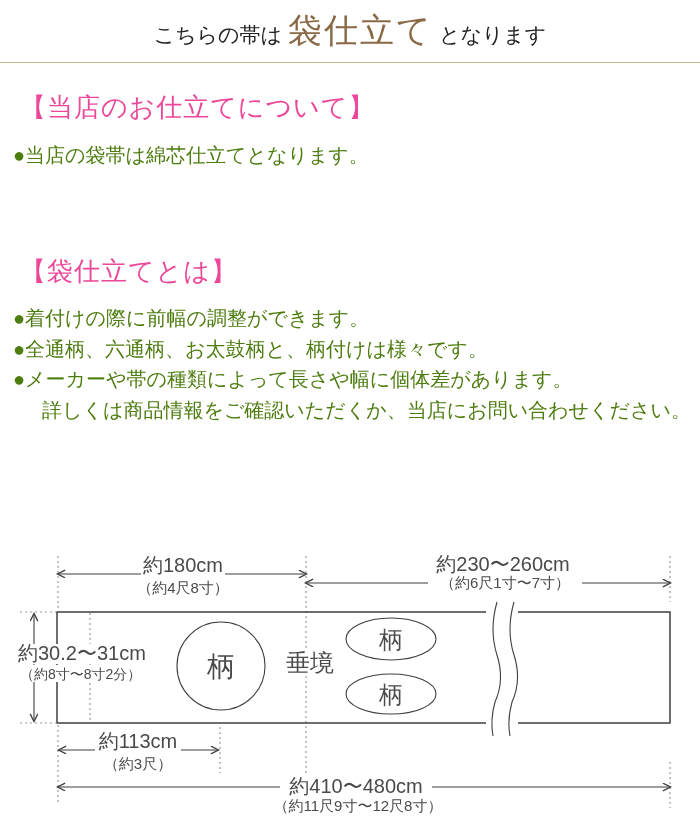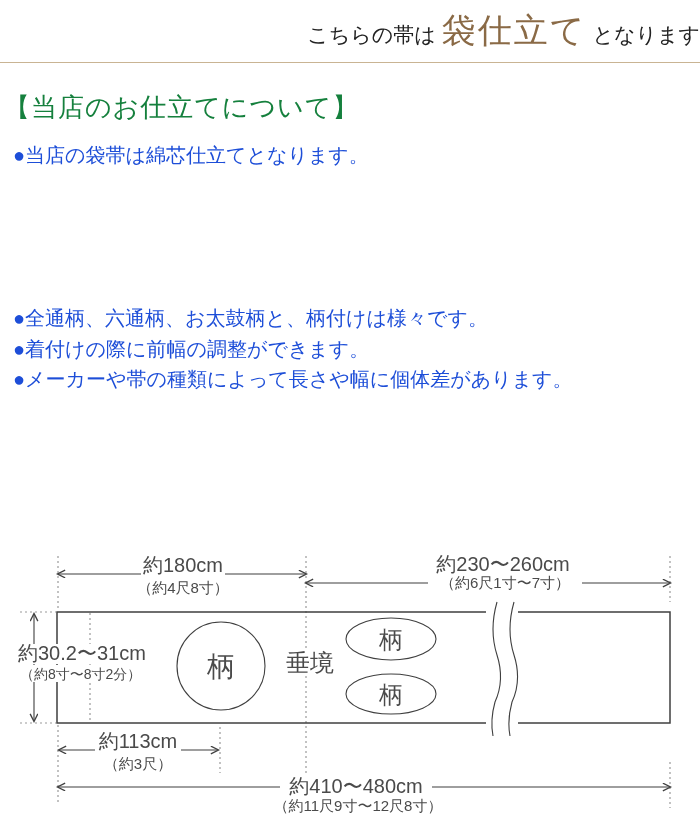--- a/index.html
+++ b/index.html
@@ -1,39 +1,39 @@
 <!DOCTYPE html>
 <html><head>
 <meta charset="utf-8">
 <style>
   html,body { margin:0; padding:0; background:#fff; }
   .page {
     position:relative; width:700px; height:840px; background:#ffffff;
     overflow:hidden; font-family:"Liberation Serif", serif; color:#262626;
   }
   .hdr {
-    position:absolute; top:8px; left:0; width:700px; text-align:right;
+    position:absolute; top:8px; left:0; width:700px; text-align:center;
     font-size:21px; color:#222; white-space:nowrap;
   }
   .hdr .em {
     font-size:34px; color:#8a6a46; letter-spacing:2px; margin:0 6px;
   }
   .rule {
     position:absolute; top:62px; left:0; width:700px; height:0;
     border:none; border-top:1px solid #c9b493; margin:0;
   }
   .sec-h {
-    position:absolute; left:4px; margin:0; font-weight:normal;
-    font-size:26px; letter-spacing:1px; color:#15803d; white-space:nowrap;
+    position:absolute; left:20px; margin:0; font-weight:normal;
+    font-size:26px; letter-spacing:1px; color:#ec4899; white-space:nowrap;
   }
   #heading-shop { top:90px; }
   #heading-fukuro { top:254px; }
   .blist {
     position:absolute; left:13px; margin:0; padding:0; list-style:none;
-    font-size:20px; color:#1d4ed8; white-space:nowrap;
+    font-size:20px; color:#4d7c0f; white-space:nowrap;
   }
   #list-shop { top:141px; line-height:28px; }
   #list-fukuro { top:303px; line-height:30.5px; }
   .blist .note { padding-left:29px; }
   .diagram { position:absolute; top:540px; left:0; width:700px; height:300px; }
   svg text {
     font-family:"Liberation Sans","DejaVu Sans",sans-serif;
     fill:#4a4a4a;
   }
   .solid { stroke:#3f3f3f; stroke-width:1.5; fill:none; }
@@ -47,24 +47,26 @@
 <div class="page">
 
   <div class="hdr"><span>こちらの帯は</span><span class="em">袋仕立て</span><span>となります</span></div>
   <hr class="rule">
 
   <h2 class="sec-h" id="heading-shop">【当店のお仕立てについて】</h2>
   <ul class="blist" id="list-shop">
     <li>●当店の袋帯は綿芯仕立てとなります。</li>
   </ul>
 
+  <h2 class="sec-h" id="heading-fukuro">【袋仕立てとは】</h2>
   <ul class="blist" id="list-fukuro">
+    <li>●着付けの際に前幅の調整ができます。</li>
     <li>●全通柄、六通柄、お太鼓柄と、柄付けは様々です。</li>
-    <li>●着付けの際に前幅の調整ができます。</li>
     <li>●メーカーや帯の種類によって長さや幅に個体差があります。</li>
+    <li class="note">詳しくは商品情報をご確認いただくか、当店にお問い合わせください。</li>
   </ul>
 
   <svg class="diagram" viewBox="0 0 700 300">
     <defs>
       <marker id="ah" markerWidth="10" markerHeight="10" refX="7.5" refY="4" orient="auto-start-reverse">
         <path d="M1,0.5 L8,4 L1,7.5" fill="none" stroke="#3f3f3f" stroke-width="1.2"></path>
       </marker>
     </defs>
 
     <g>

